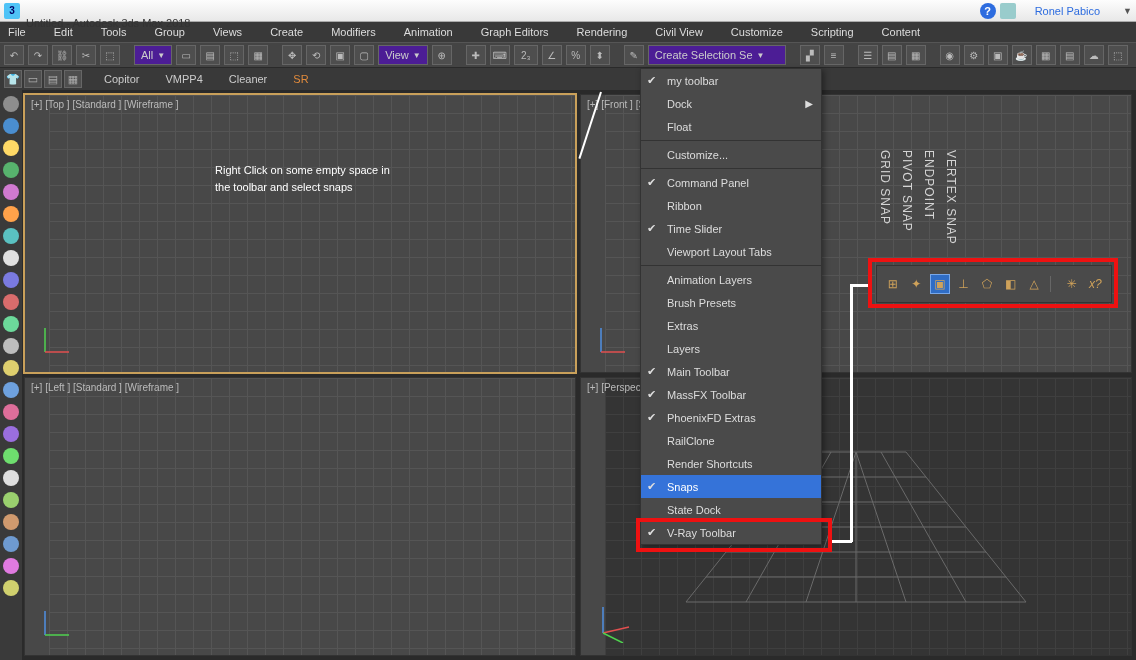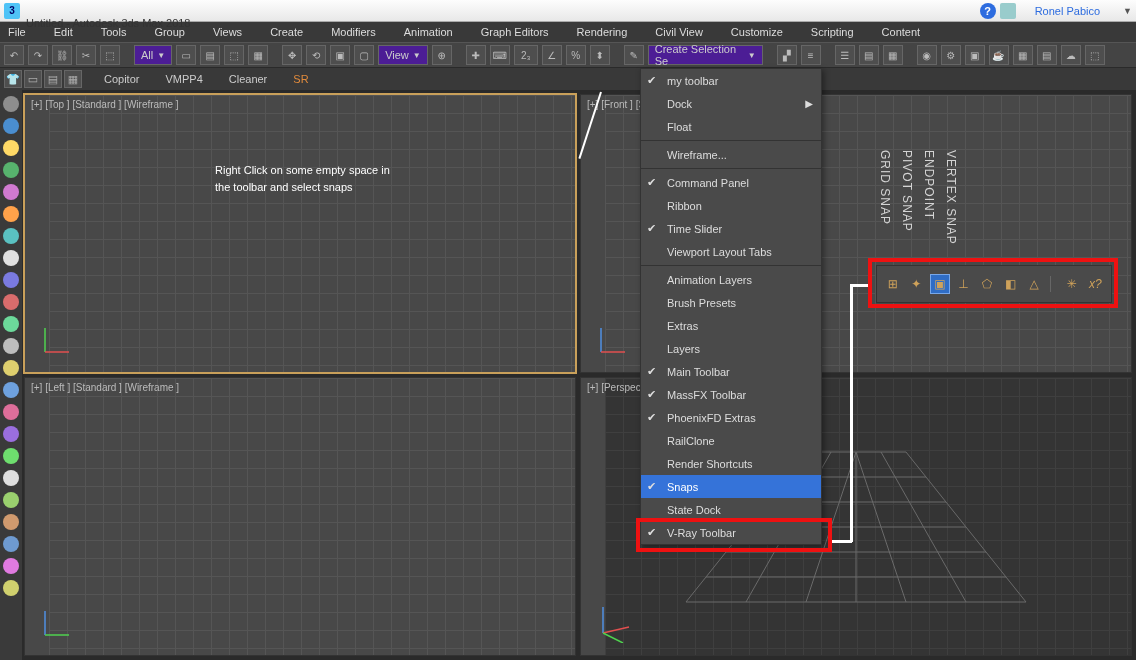--- a/index.html
+++ b/index.html
@@ -126,21 +126,21 @@
   <div class="tb-btn">⊕</div>
   <div class="tb-sep"></div>
   <div class="tb-btn">✚</div>
   <div class="tb-btn">⌨</div>
   <div class="tb-btn" style="width:24px">2₃</div>
   <div class="tb-btn">∠</div>
   <div class="tb-btn">%</div>
   <div class="tb-btn">⬍</div>
   <div class="tb-sep"></div>
   <div class="tb-btn">✎</div>
-  <div class="tb-select" style="width:115px">
+  <div class="tb-select" style="width:138px">
       <span>Create Selection Se</span>
       <span class="chev">▼</span>
     </div>
   <div class="tb-sep"></div>
   <div class="tb-btn">▞</div>
   <div class="tb-btn">≡</div>
   <div class="tb-sep"></div>
   <div class="tb-btn">☰</div>
   <div class="tb-btn">▤</div>
   <div class="tb-btn">▦</div>
@@ -258,21 +258,21 @@
     </div>
     <div class="ctx-item">
       <span>Dock</span>
       <span class="arrow">▶</span>
     </div>
     <div class="ctx-item">
       <span>Float</span>
     </div>
     <div class="ctx-sep"></div>
     <div class="ctx-item">
-      <span>Wireframe...</span>
+      <span>Customize...</span>
     </div>
     <div class="ctx-sep"></div>
     <div class="ctx-item">
       <span class="check">✔</span>
       <span>Command Panel</span>
     </div>
     <div class="ctx-item">
       <span>Ribbon</span>
     </div>
     <div class="ctx-item">

